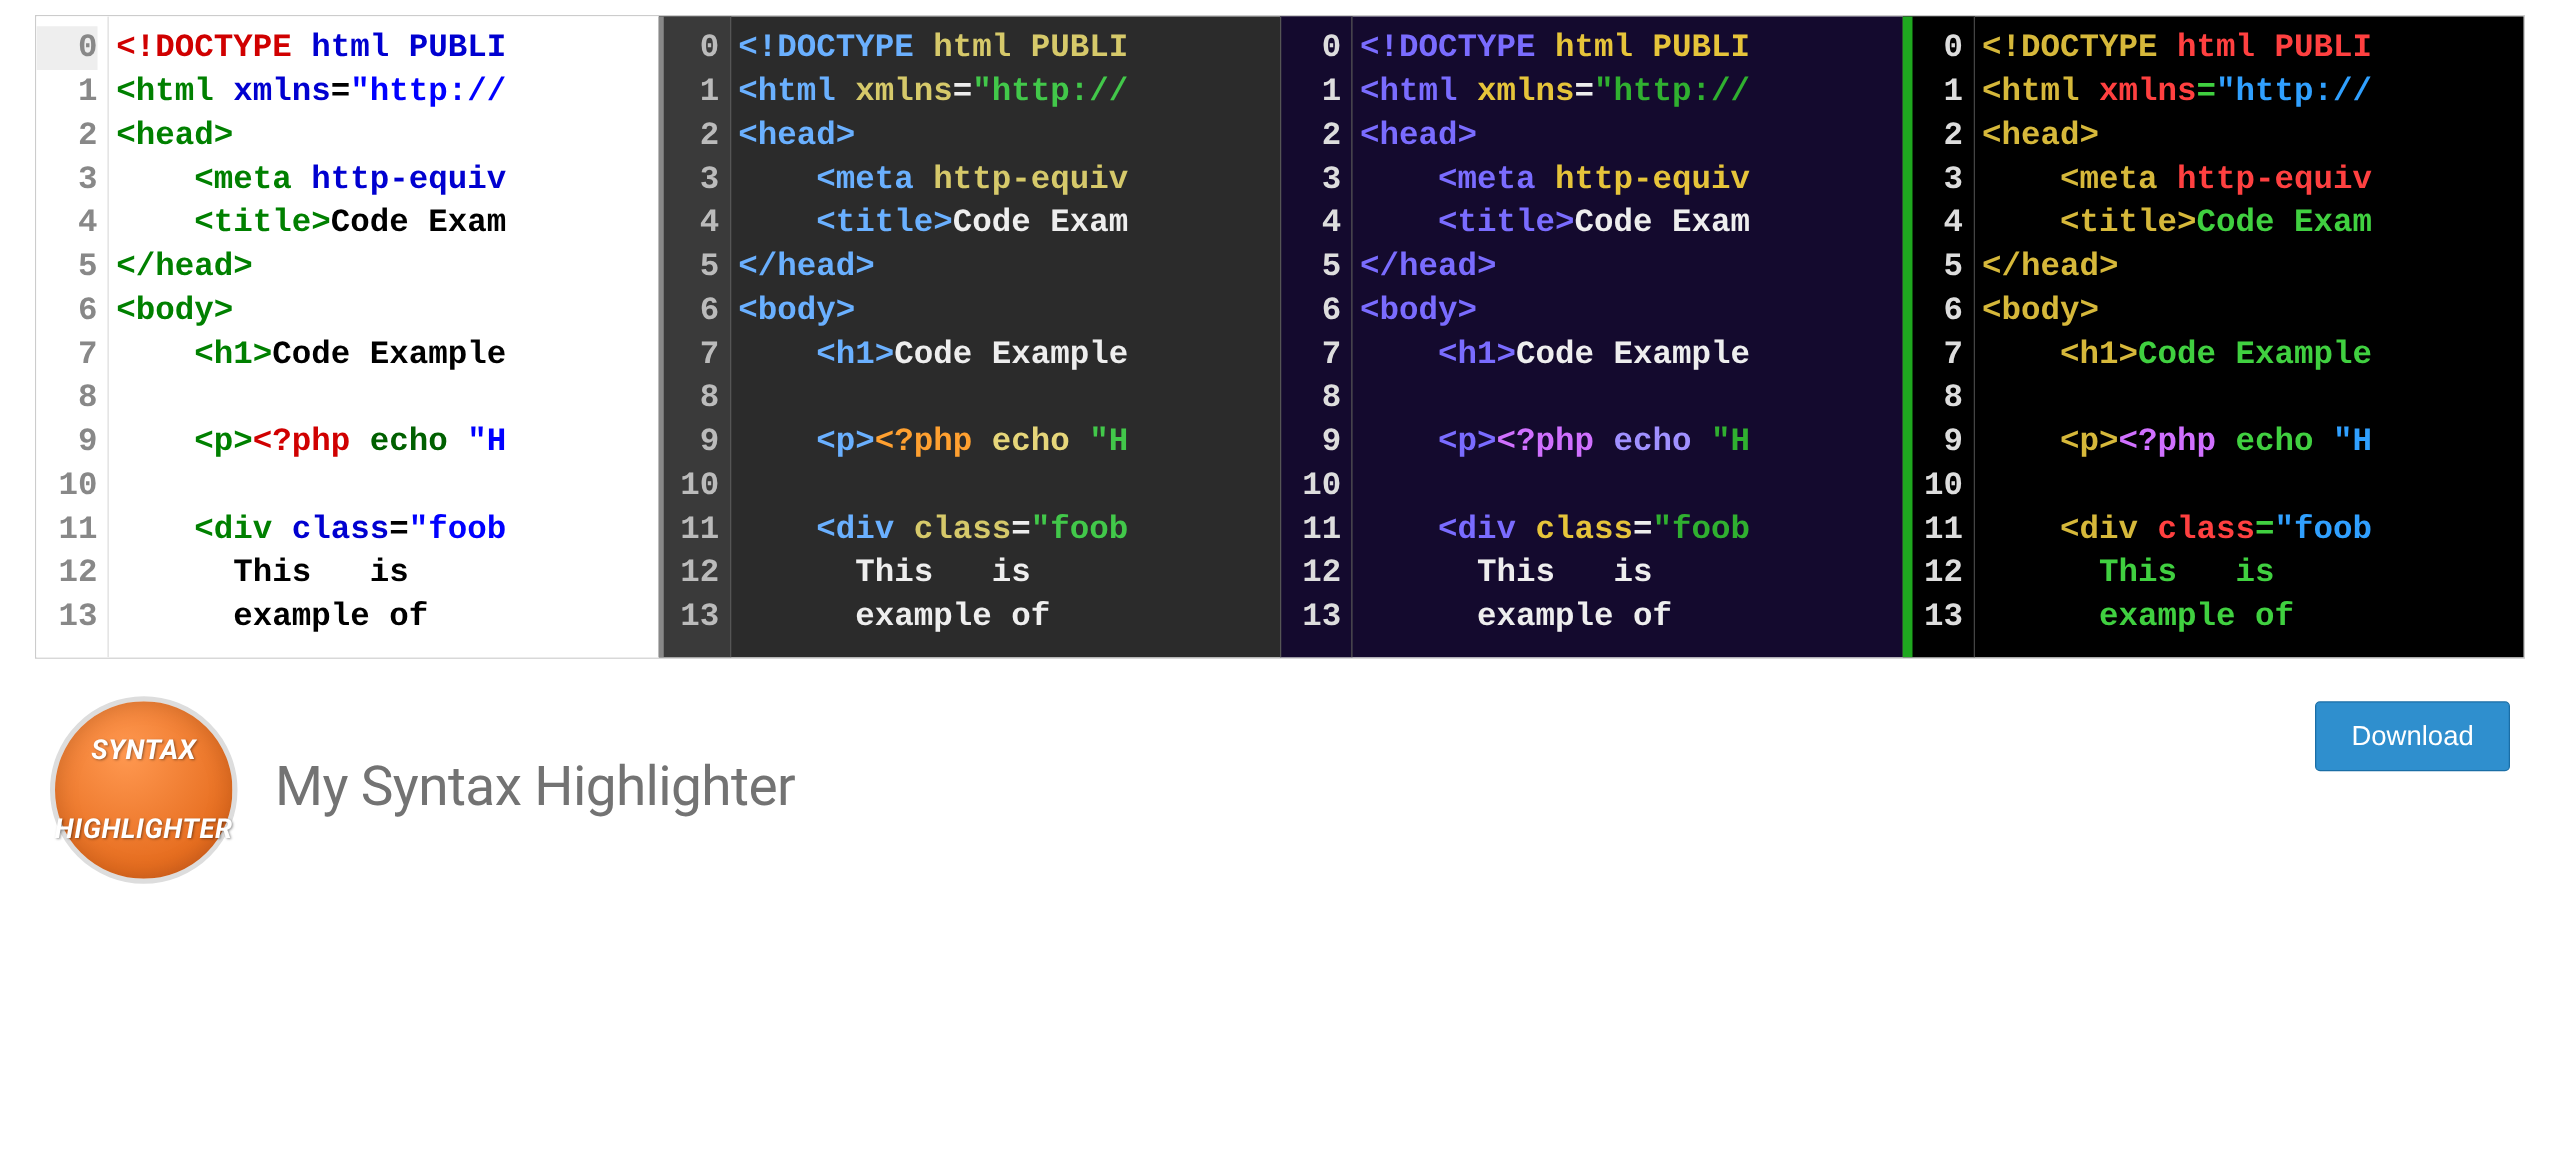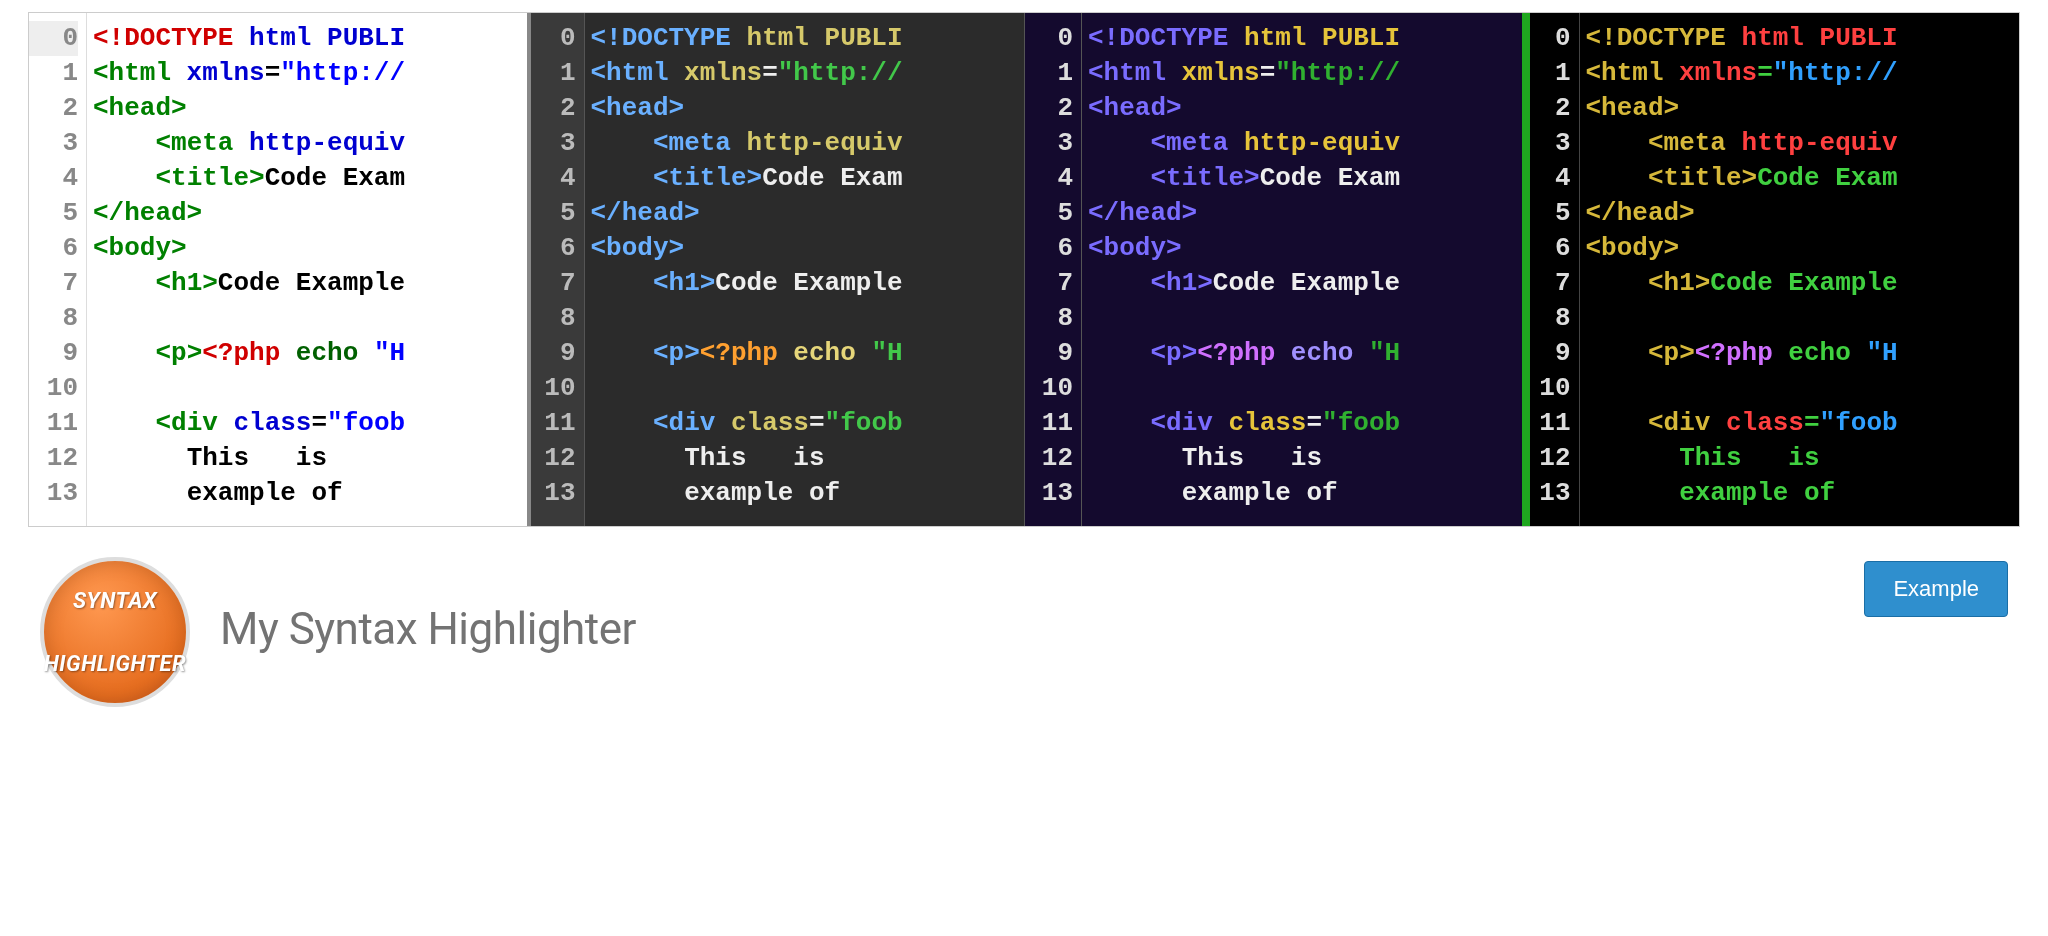--- a/index.html
+++ b/index.html
@@ -189,14 +189,14 @@
   </div>
 
 <div class="header-row">
   <div class="logo">
     <span>SYNTAX</span>
     <span>HIGHLIGHTER</span>
   </div>
   <div class="title-block">
     <h1 class="plugin-title">My Syntax Highlighter</h1>
   </div>
-  <button class="download-btn">Example</button>
+  <button class="download-btn">Download</button>
 </div>
 
 </body></html>

